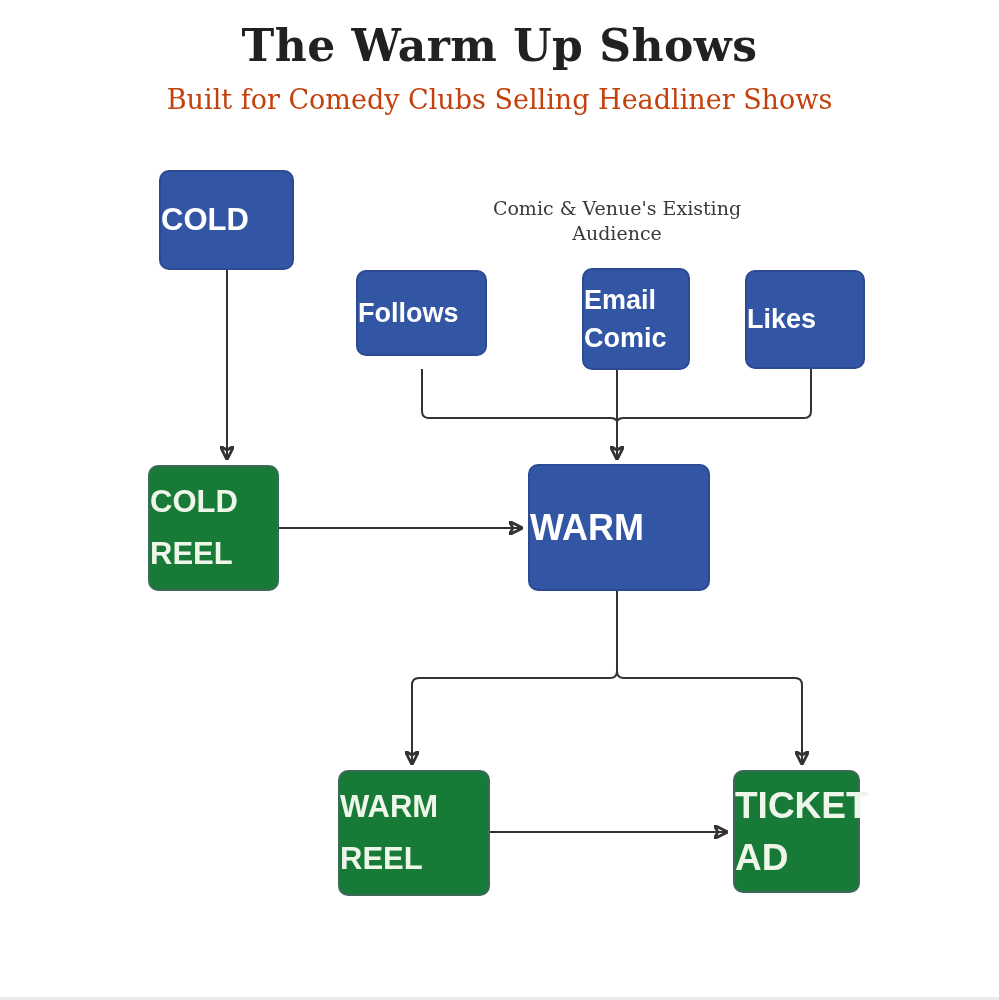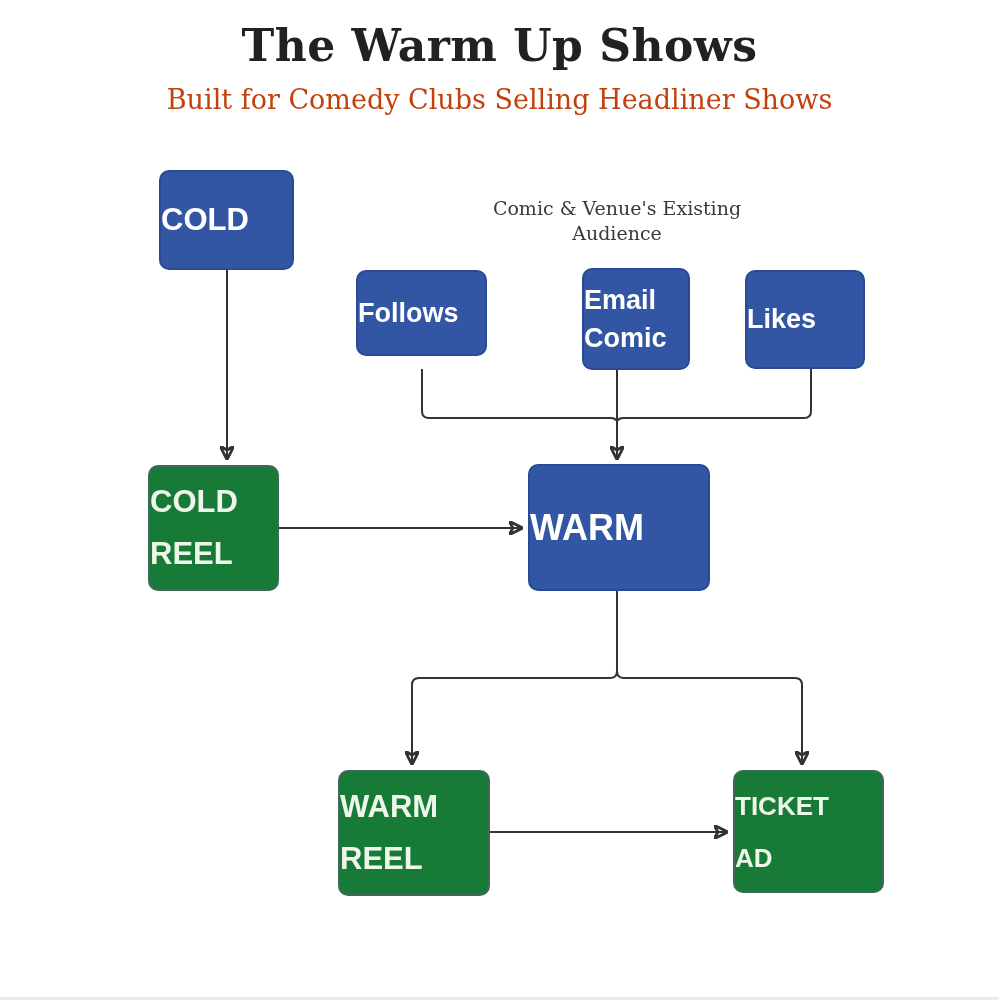--- a/index.html
+++ b/index.html
@@ -78,21 +78,21 @@
   }
   .node .line { display: block; }
 
   #node-cold      { left: 159px; top: 170px; width: 135px; height: 100px; font-size: 31px; }
   #node-follows   { left: 356px; top: 270px; width: 131px; height:  86px; font-size: 27px; }
   #node-email     { left: 550px; top: 268px; width: 108px; height: 102px; font-size: 27px; line-height: 38px; margin-left: 32px; }
   #node-likes     { left: 745px; top: 270px; width: 120px; height:  99px; font-size: 27px; }
   #node-coldreel  { left: 148px; top: 465px; width: 131px; height: 126px; font-size: 31px; line-height: 52px; }
   #node-warm      { left: 528px; top: 464px; width: 182px; height: 127px; font-size: 36px; }
   #node-warmreel  { left: 338px; top: 770px; width: 152px; height: 126px; font-size: 31px; line-height: 52px; }
-  #node-ticketad  { left: 733px; top: 770px; width: 151px; height: 123px; font-size: 26px; line-height: 52px; }
+  #node-ticketad  { left: 733px; top: 770px; width: 127px; height: 123px; font-size: 37px; line-height: 52px; }
 
   .bottom-rule {
     position: absolute;
     left: 0; bottom: 0;
     width: 999px; height: 3px;
     background: #ebebeb;
   }
 </style>
 </head>
 <body>

